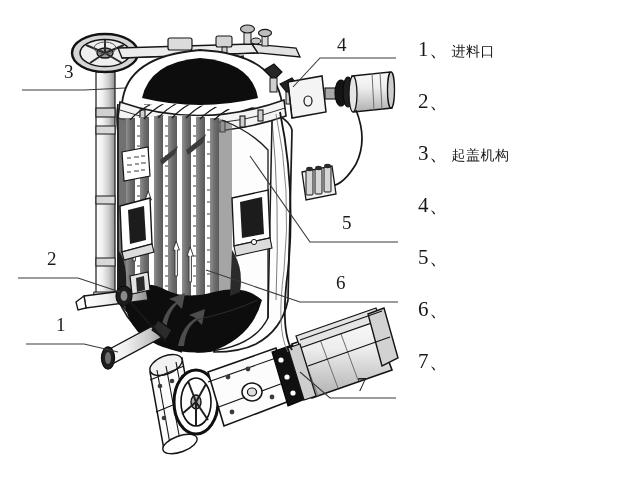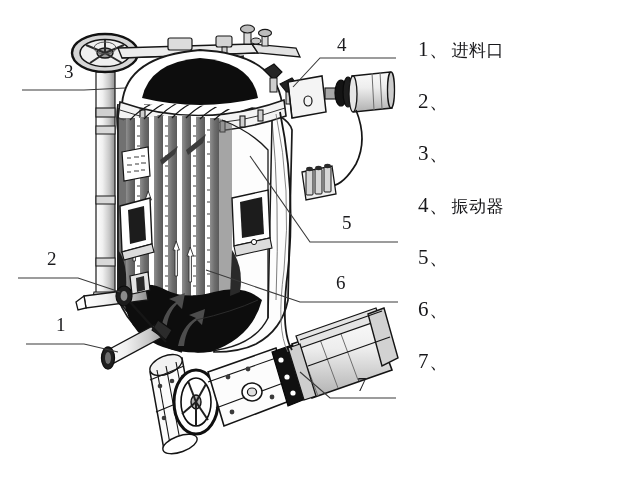--- a/index.html
+++ b/index.html
@@ -38,21 +38,21 @@
   .legend-num {
     font-family: "Liberation Serif", "DejaVu Serif", serif;
     font-size: 21px;
   }
   .legend-sep {
     font-size: 20px;
     padding-right: 2px;
   }
   .legend-label {
     font-family: Liberation Mono, monospace;
-    font-size: 17px;
+    font-size: 14px;
   }
   svg text.cal {
     font-family: "Liberation Serif", "DejaVu Serif", serif;
     font-size: 19px;
     fill: #1b1b1e;
   }
 </style>
 </head>
 <body>
 
@@ -430,25 +430,25 @@
     <span class="legend-sep">、</span>
     <span class="legend-label">进料口</span>
   </div>
   <div class="legend-item">
     <span class="legend-num">2</span>
     <span class="legend-sep">、</span>
   </div>
   <div class="legend-item">
     <span class="legend-num">3</span>
     <span class="legend-sep">、</span>
+    <span class="legend-label">起盖机构</span>
   </div>
   <div class="legend-item">
     <span class="legend-num">4</span>
     <span class="legend-sep">、</span>
-    <span class="legend-label">振动器</span>
   </div>
   <div class="legend-item">
     <span class="legend-num">5</span>
     <span class="legend-sep">、</span>
   </div>
   <div class="legend-item">
     <span class="legend-num">6</span>
     <span class="legend-sep">、</span>
   </div>
   <div class="legend-item">

